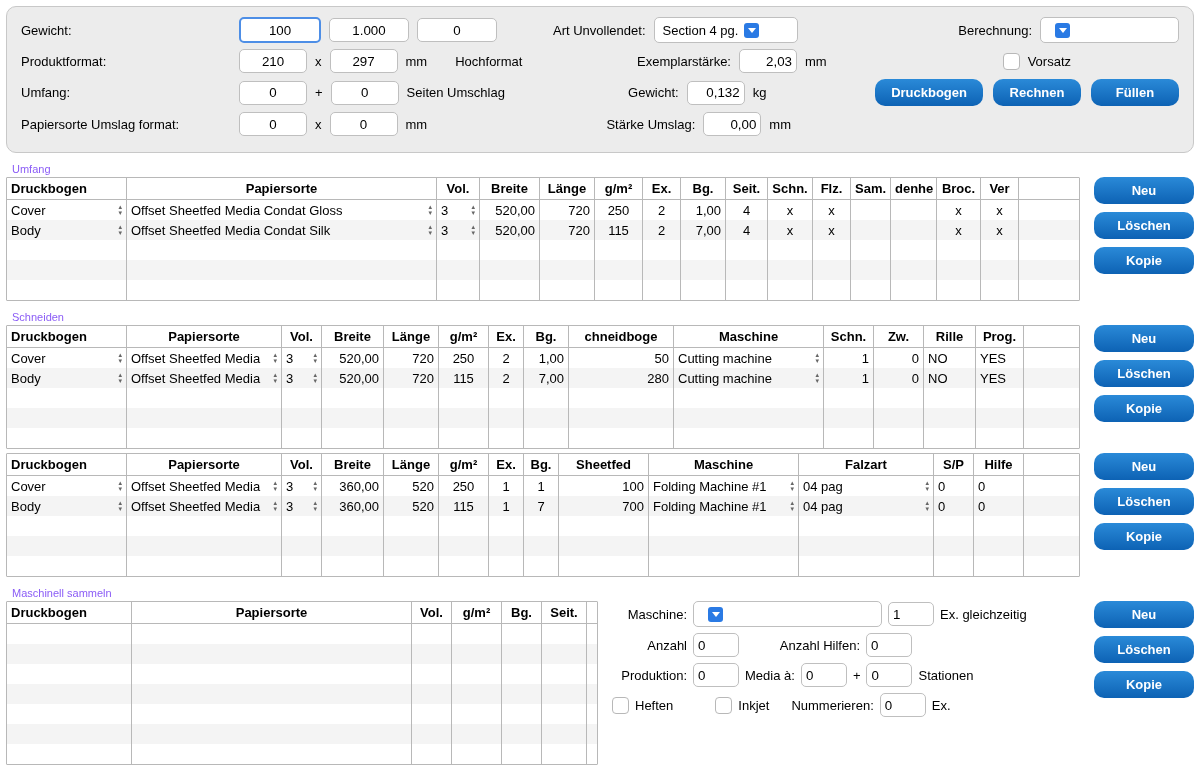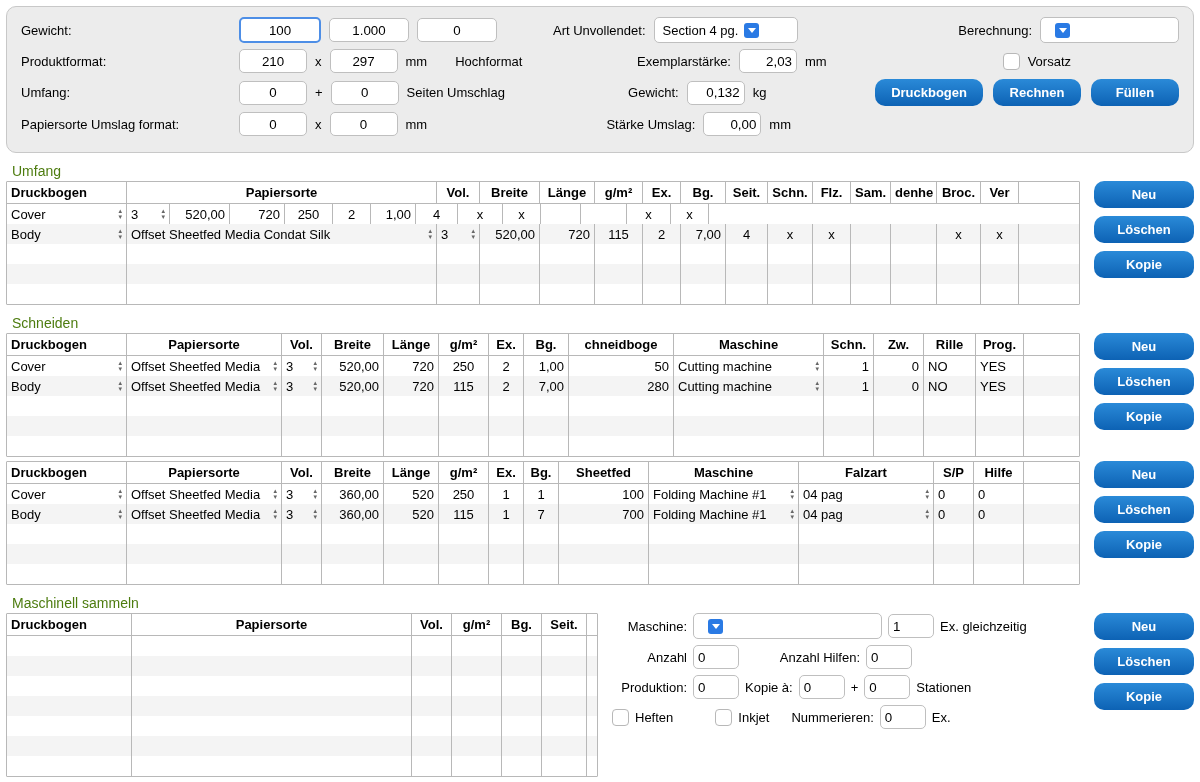--- a/index.html
+++ b/index.html
@@ -11,21 +11,21 @@
 .field.focus{border:2px solid #4d8ee6}
 .small{width:58px}
 .tiny{width:48px}
 .medium{width:70px}
 .w30{width:36px}
 .select{display:flex;align-items:center;background:#fff;border:1px solid #bfbfbf;border-radius:5px;padding:2px 4px 2px 8px;height:20px}
 .select .chev{width:15px;height:15px;background:#2a7ae4;border-radius:3px;margin-left:6px;display:flex;align-items:center;justify-content:center}
 .select .chev:after{content:"";border-left:4px solid transparent;border-right:4px solid transparent;border-top:5px solid #fff}
 .btn{background:#1173c7;background:linear-gradient(#2a8ad8,#0d62b4);color:#fff;border:none;border-radius:10px;padding:6px 16px;font-weight:700;font-size:13px;cursor:pointer;min-width:88px}
 .checkbox{width:15px;height:15px;background:#fff;border:1px solid #b8b8b8;border-radius:4px;display:inline-block}
-.section-title{color:#4d7c0f;font-weight:400;font-size:14px;margin:6px 0 2px 6px}
+.section-title{color:#8b5cf6;font-weight:400;font-size:11px;margin:6px 0 2px 6px}
 .section-row{display:flex;align-items:flex-start;gap:14px}
 .grid{flex:1;border:1px solid #b8b8b8;border-radius:1px;background:#fff;overflow:hidden}
 .ghead{display:flex;border-bottom:1px solid #b8b8b8;background:#fff}
 .ghead .cell{font-weight:700;font-size:13px;padding:3px 4px;border-right:1px solid #b8b8b8;box-sizing:border-box;text-align:center;white-space:nowrap;overflow:hidden}
 .ghead .cell:first-child{text-align:left}
 .gbody{min-height:60px}
 .grow{display:flex;height:20px;align-items:stretch}
 .grow .cell{border-right:1px solid #b8b8b8;padding:1px 4px;box-sizing:border-box;white-space:nowrap;overflow:hidden;display:flex;align-items:center}
 .grow .cell.r{justify-content:flex-end}
 .grow .cell.c{justify-content:center}
@@ -133,20 +133,26 @@
             <div class="cell" style="width:38px">Ver</div>
           </div>
           <div class="gbody">
             <div class="grow">
               <div class="cell" style="width:120px">
                 <div class="drop">
                   <span>Cover</span>
                   <span class="stepper">▴<br>▾</span>
                 </div>
               </div>
+              <div class="cell" style="width:310px">
+                <div class="drop">
+                  <span>Offset Sheetfed Media Condat Gloss</span>
+                  <span class="stepper">▴<br>▾</span>
+                </div>
+              </div>
               <div class="cell" style="width:43px">
                 <div class="drop">
                   <span>3</span>
                   <span class="stepper">▴<br>▾</span>
                 </div>
               </div>
               <div class="cell r" style="width:60px">520,00</div>
               <div class="cell r" style="width:55px">720</div>
               <div class="cell c" style="width:48px">250</div>
               <div class="cell c" style="width:38px">2</div>
@@ -640,21 +646,21 @@
       </div>
       <div class="line">
         <span class="form-lbl" style="width:75px">Anzahl</span>
         <input class="field w30" style="text-align: left;" value="0">
         <span class="form-lbl" style="width:115px">Anzahl Hilfen:</span>
         <input class="field w30" style="text-align: left;" value="0">
       </div>
       <div class="line">
         <span class="form-lbl" style="width:75px">Produktion:</span>
         <input class="field w30" style="text-align: left;" value="0">
-        <span class="form-lbl">Kopie à:</span>
+        <span class="form-lbl">Media à:</span>
         <input class="field w30" style="text-align: left;" value="0">
         <span>+</span>
         <input class="field w30" style="text-align: left;" value="0">
         <span>Stationen</span>
       </div>
       <div class="line">
         <span class="checkbox"></span>
         <span>Heften</span>
         <span style="width:30px"></span>
         <span class="checkbox"></span>

